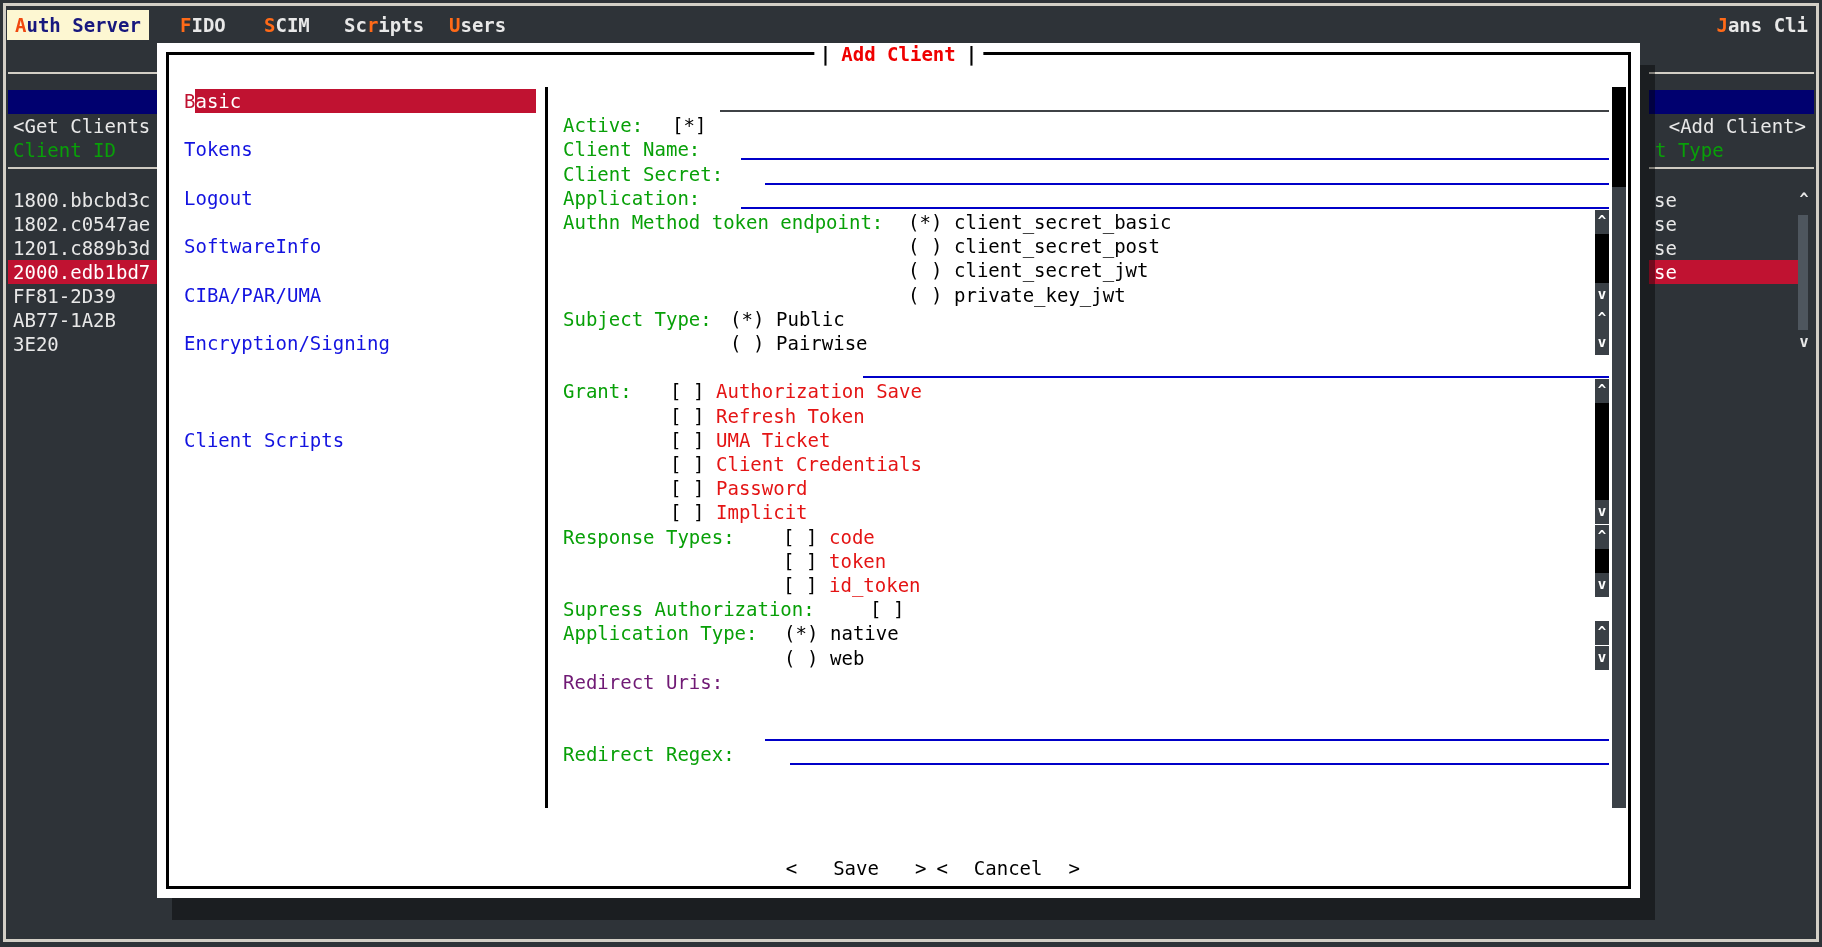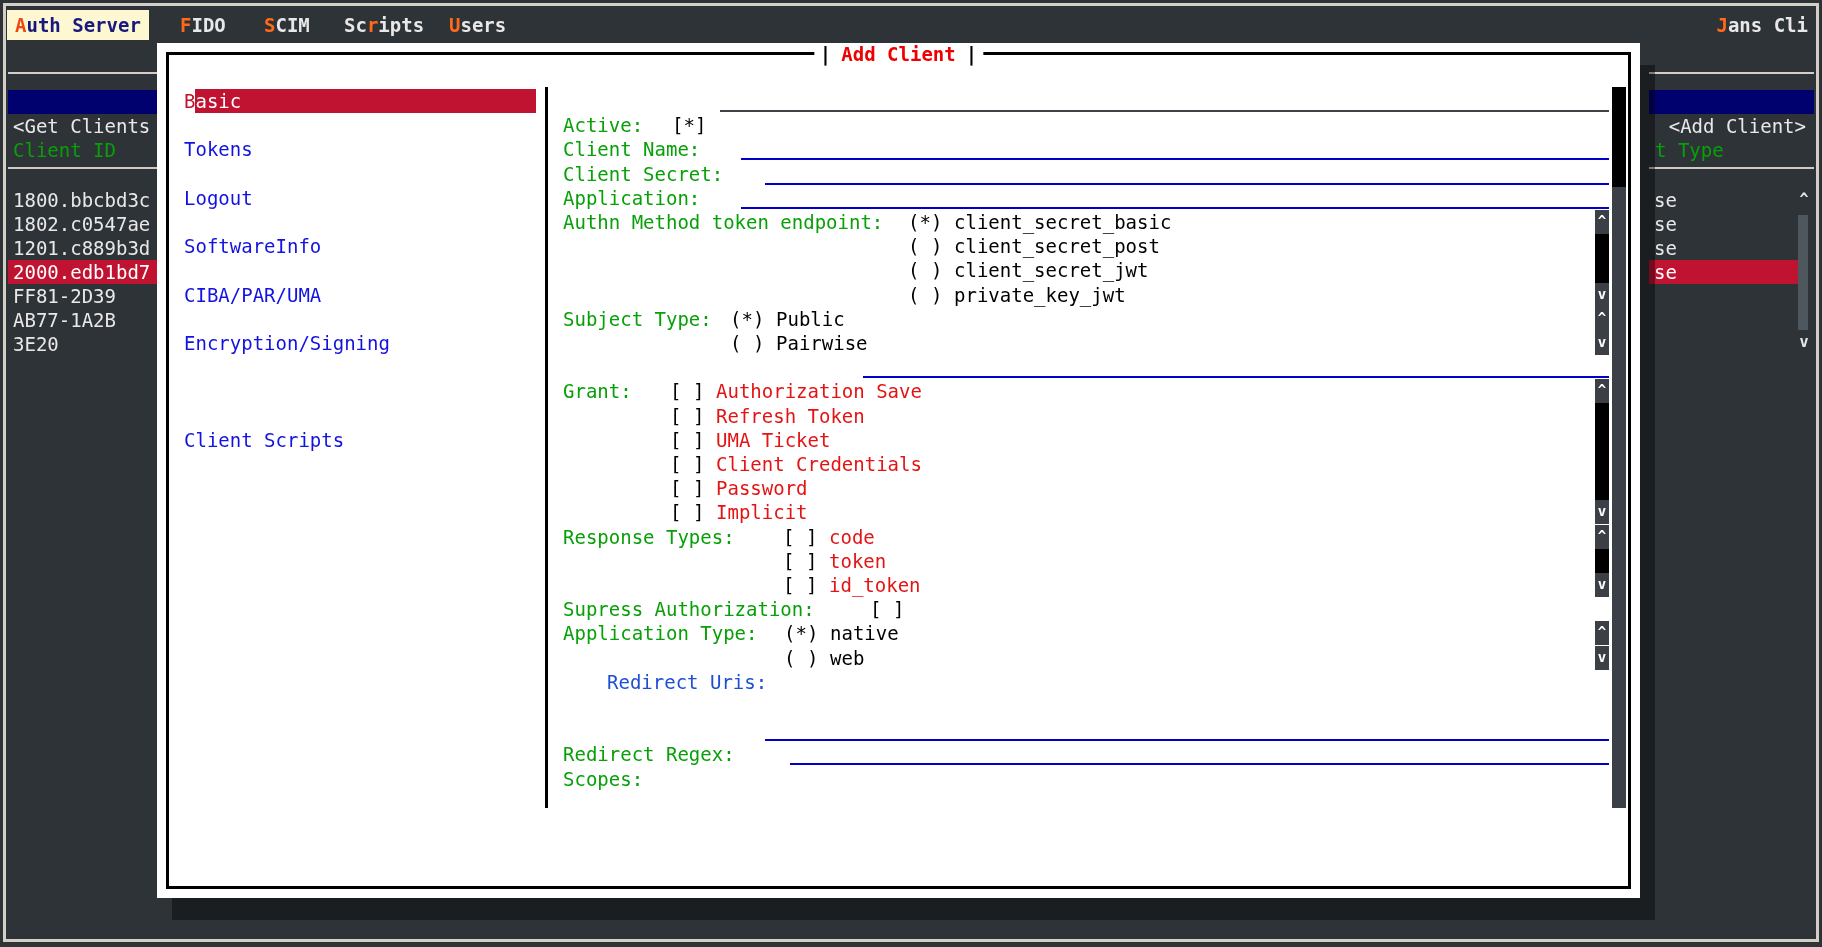--- a/index.html
+++ b/index.html
@@ -50,21 +50,21 @@
   .sb-bar { position:absolute; left:38px; top:46px; width:341px; height:24px; background:#c01231; }
   .sb-item { position:absolute; left:27px; height:24px; line-height:24px; white-space:pre;
              color:#1313e0; cursor:default; z-index:2; }
   .sb-item.sel { color:#fff; }
   .sb-item.sel .hotb { color:#c01231; }
   .vsep { position:absolute; left:388px; top:44px; width:3px; height:721px; background:#000; }
 
   
   .fr { position:absolute; left:0; width:100%; height:24px; line-height:24px; }
   .lbl { position:absolute; color:#08a008; white-space:pre; }
-  .lbl.maroon { color:#1d4ed8;margin-left:44px; }
+  .lbl.maroon { color:#701a75; }
   .mk { position:absolute; color:#000; white-space:pre; }
   .ot { position:absolute; color:#000; white-space:pre; }
   .ot.red { color:#e41414; }
   .ul { position:absolute; height:2px; background:#0000c8; }
   .ul.dark { background:#3f4246; }
 
   
   .gsb { position:absolute; left:1438px; width:14px; }
   .gsb-a { position:absolute; left:0; width:14px; height:24px; background:#3a4046; color:#fff;
            text-align:center; line-height:22px; font-size:14px; font-weight:bold; }
@@ -272,22 +272,22 @@
     <div class="fr" style="top:627px">
         <span class="lbl maroon" style="left:406px">Redirect Uris:</span>
       </div>
     <div class="ul" style="left:608px;top:696px;width:844px"></div>
 
     <div class="fr" style="top:699px">
         <span class="lbl" style="left:406px">Redirect Regex:</span>
       </div>
     <div class="ul" style="left:633px;top:720px;width:819px"></div>
 
-    <div class="fr" style="top:724px">
-        <span class="lbl" style="left:406px">Scopes:</span>
-      </div>
 
     <div class="main-sb">
       <div class="thumb"></div>
     </div>
 
+    <div class="btn-row">
+      <span class="btn save"><span>&lt;</span><span class="blabel">Save</span><span>&gt;</span></span><span class="btn cancel"><span>&lt;</span><span class="blabel">Cancel</span><span>&gt;</span></span>
+    </div>
   </div>
 </div>
 
 </body></html>

